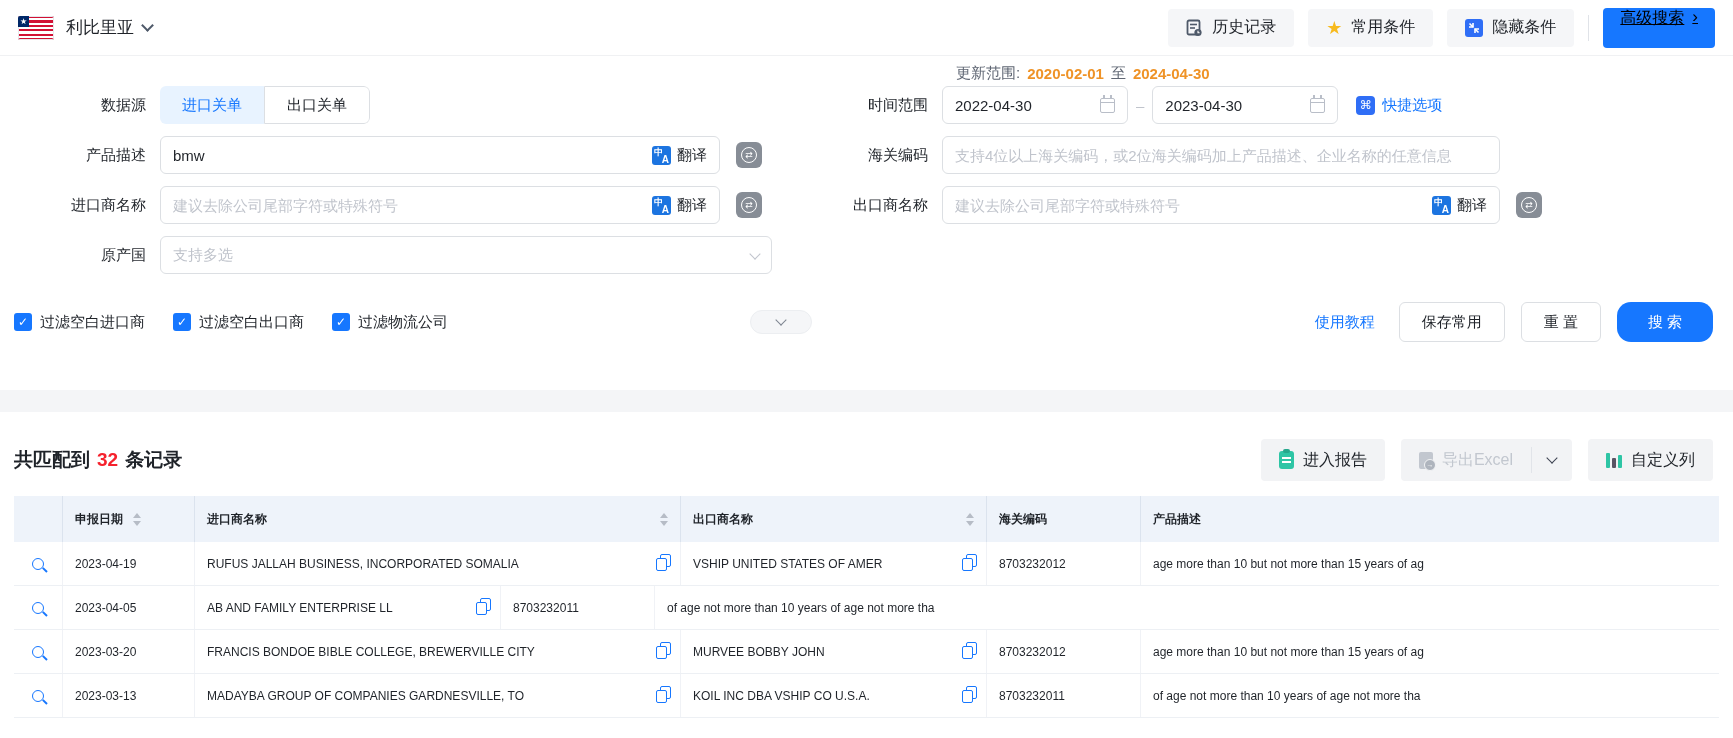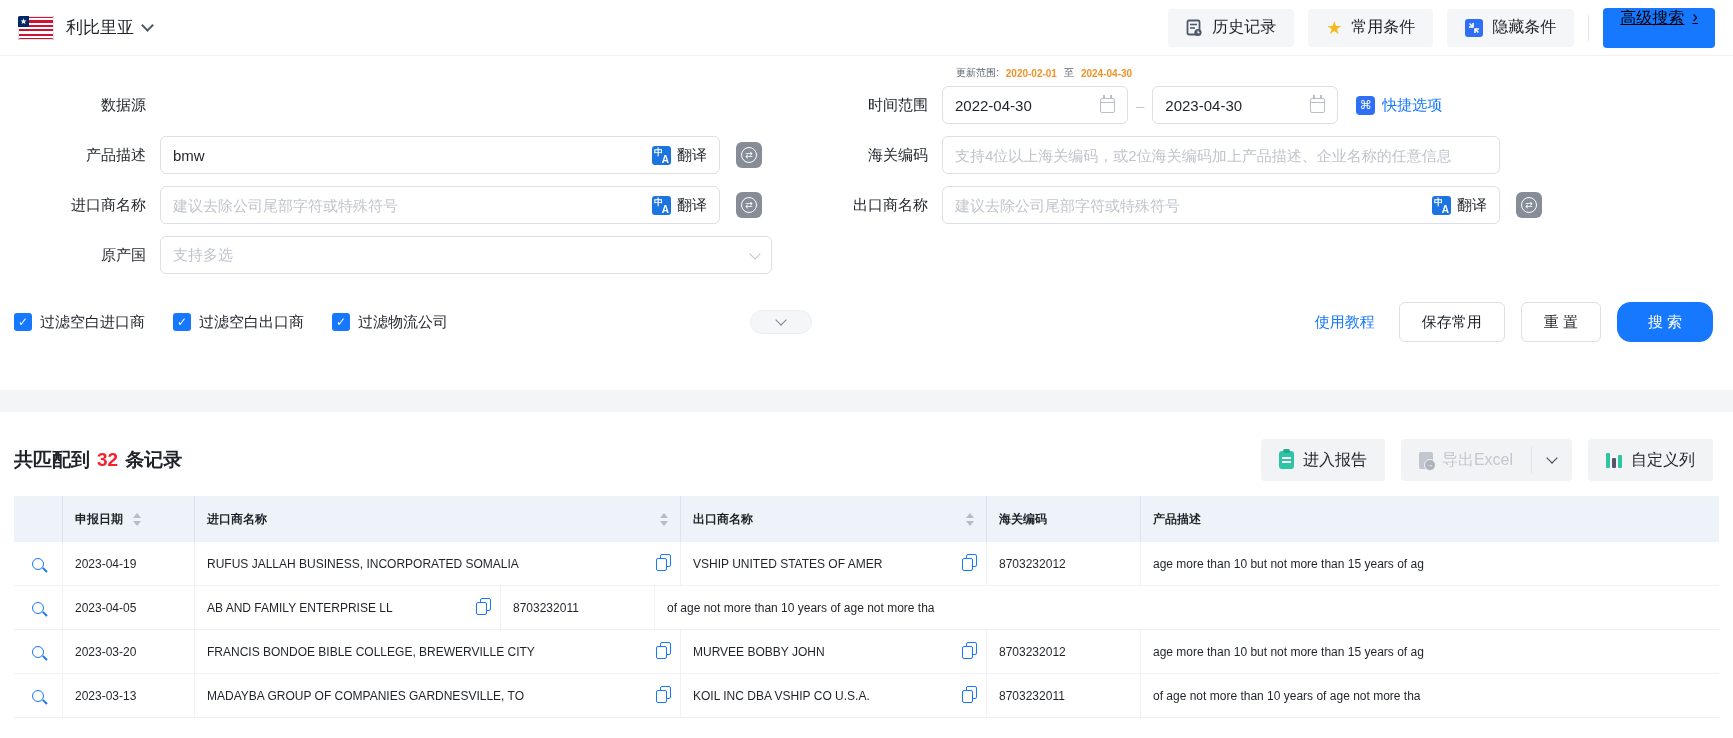--- a/index.html
+++ b/index.html
@@ -23,21 +23,21 @@
   .tb-right { display:flex; align-items:center; gap:14px; }
   .tb-btn { display:flex; align-items:center; gap:9px; height:38px; padding:0 18px;
             background:#f5f6f8; border-radius:4px; font-size:16px; cursor:pointer;justify-content:flex-end; }
   .star-ic { color:#f7ba1e; font-size:18px; line-height:1; }
   .tb-divider { width:1px; height:26px; background:#e0e3e8; }
   .adv-btn { display:flex; align-items:flex-start; gap:8px; height:40px; padding:0 17px;
              background:#1677ff; color:#000000; border-radius:4px; font-size:16px; cursor:pointer;text-decoration:underline; }
   .adv-arrow { font-size:17px; line-height:1; }
   
   .form { padding-top:2px; position:relative; }
-  .update-range { margin:4px 8px 2px 956px; font-size:10px; color:#5f6673; display:flex; gap:7px; height:22px; align-items:center;}
+  .update-range { margin:4px 8px 2px 956px; font-size:15px; color:#5f6673; display:flex; gap:7px; height:22px; align-items:center;}
   .update-range b { color:#ef9327; font-weight:bold; }
   .form-row { display:flex; align-items:center; margin-bottom:12px; }
   .half-left { width:772px; display:flex; align-items:center; }
   .half-right { flex:1; display:flex; align-items:center; }
   .flabel { width:160px; text-align:right; padding-right:14px; font-size:15px; color:#1f2329; flex:0 0 auto; }
   .flabel-r { width:170px; text-align:right; padding-right:14px; font-size:15px; color:#1f2329; flex:0 0 auto; }
   .seg-group { display:flex; height:38px; border-radius:6px; overflow:hidden; }
   .seg { display:flex; align-items:center; padding:0 22px; font-size:15px; cursor:pointer; }
   .seg.active { background:#e8f3ff; color:#1677ff; }
   .seg.plain { background:#fff; border:1px solid #dcdfe3; border-radius:0 6px 6px 0; }
@@ -189,20 +189,24 @@
   <div class="update-range">
     <span>更新范围:</span>
     <b>2020-02-01</b>
     <span>至</span>
     <b>2024-04-30</b>
   </div>
 
   <div class="form-row">
     <div class="half-left">
       <span class="flabel">数据源</span>
+      <div class="seg-group">
+        <div class="seg active">进口关单</div>
+        <div class="seg plain">出口关单</div>
+      </div>
     </div>
     <div class="half-right">
       <span class="flabel-r">时间范围</span>
       <div class="date-box">
         <span>2022-04-30</span>
         <span class="cal"></span>
       </div>
       <span class="date-sep">–</span>
       <div class="date-box">
         <span>2023-04-30</span>

